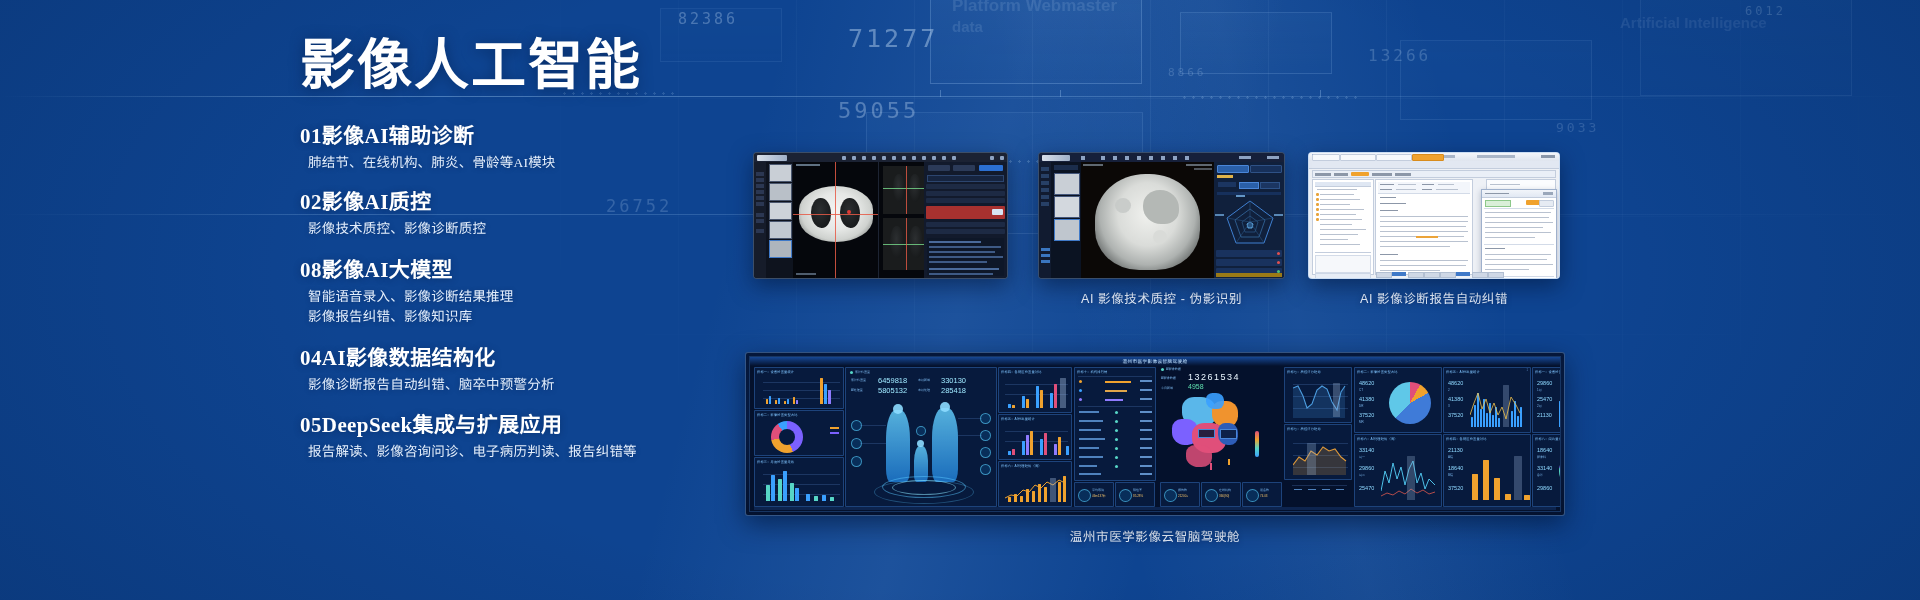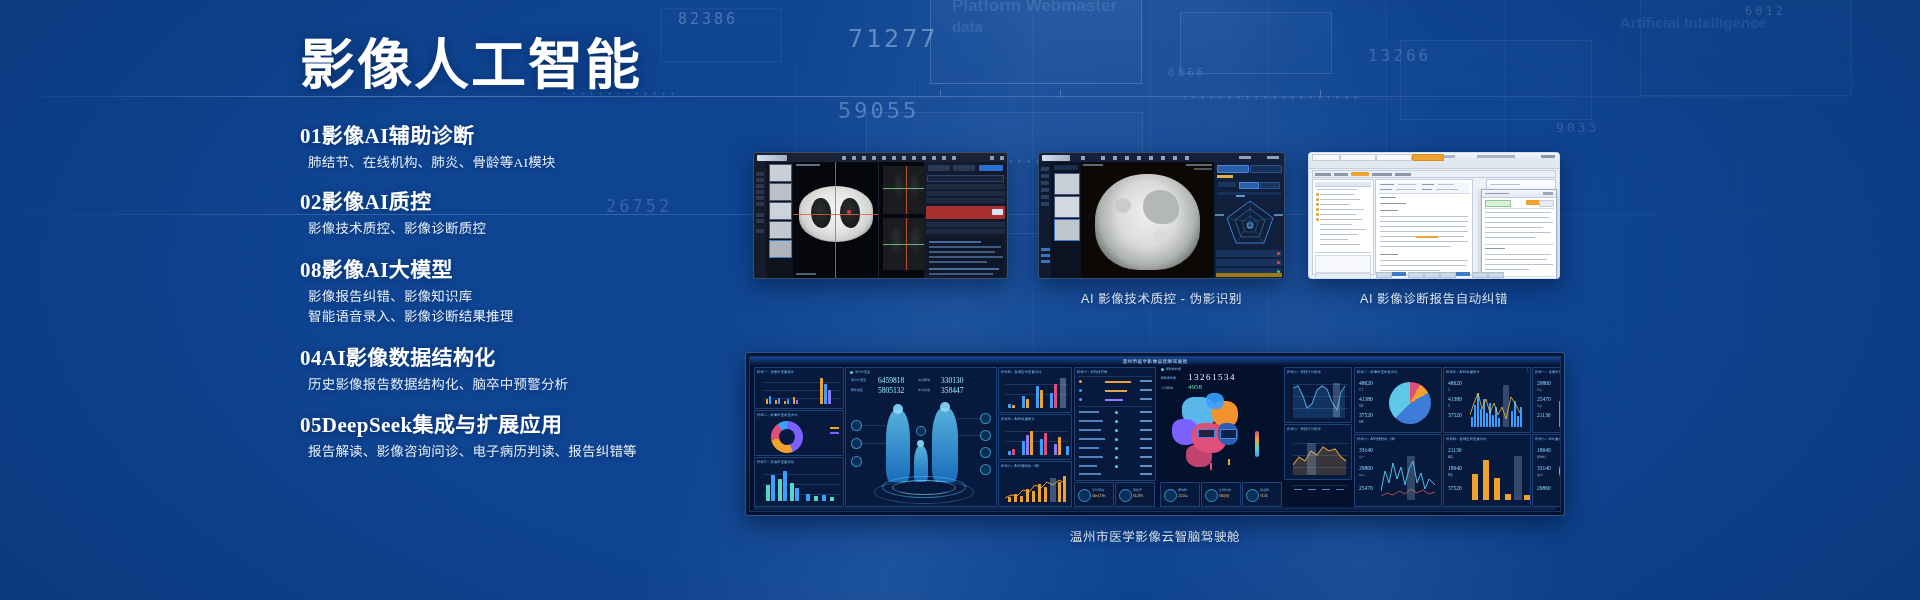--- a/index.html
+++ b/index.html
@@ -173,21 +173,21 @@
     position:absolute;background:rgba(10,32,72,.62);
     border:1px solid rgba(64,130,215,.40);border-radius:1px;
   }
   .card .ch{
     position:absolute;left:2px;top:1px;font-size:3.2px;color:#7fc4ff;white-space:nowrap;letter-spacing:.2px;
   }
   .card .chr{position:absolute;right:2px;top:1px;font-size:2.6px;color:#5f8fc8;}
   .bar{position:absolute;bottom:0;border-radius:.5px;}
   .gline{position:absolute;height:.6px;background:rgba(90,140,210,.25);}
   .bigstat{
-    position:absolute;font-family:Liberation Serif, serif;
+    position:absolute;font-family:Liberation Sans, sans-serif;
     color:#eaf6ff;white-space:nowrap;
   }
   .statlab{position:absolute;font-size:3px;color:#79b4ea;white-space:nowrap;}
   .donut{position:absolute;border-radius:50%;}
   .pie{position:absolute;border-radius:50%;}
   .human{
     position:absolute;background:linear-gradient(180deg,#67d2ff,#1f7fd8);
     border-radius:45% 45% 30% 30%;opacity:.82;
     filter:blur(.2px);
   }
@@ -252,29 +252,29 @@
     <div class="item i2">
       <div class="item-h"><span>02</span><span>影像AI质控</span></div>
       <p class="item-p">
           <span>影像技术质控、影像诊断质控</span>
         </p>
     </div>
 
     <div class="item i3">
       <div class="item-h"><span>08</span><span>影像AI大模型</span></div>
       <p class="item-p">
+        <span>智能语音录入、影像诊断结果推理</span>
         <span>影像报告纠错、影像知识库</span>
-        <span>智能语音录入、影像诊断结果推理</span>
       </p>
     </div>
 
     <div class="item i4">
       <div class="item-h"><span>04</span><span>AI影像数据结构化</span></div>
       <p class="item-p">
-          <span>历史影像报告数据结构化、脑卒中预警分析</span>
+          <span>影像诊断报告自动纠错、脑卒中预警分析</span>
         </p>
     </div>
 
     <div class="item i5">
       <div class="item-h"><span>05</span><span>DeepSeek集成与扩展应用</span></div>
       <p class="item-p">
           <span>报告解读、影像咨询问诊、电子病历判读、报告纠错等</span>
         </p>
     </div>
   </div>
@@ -629,21 +629,21 @@
           <div class="statlab" style="left:9px;top:2px;">累计检查量</div>
 
           <div class="statlab" style="left:5px;top:10px;">累计检查量</div>
           <div class="bigstat" style="left:32px;top:8px;font-size:7.5px;color:#9fe8ff;">6459818</div>
           <div class="statlab" style="left:72px;top:10px;">本月新增</div>
           <div class="bigstat" style="left:95px;top:8px;font-size:7.5px;color:#9fe8ff;">330130</div>
 
           <div class="statlab" style="left:5px;top:20px;">AI处理量</div>
           <div class="bigstat" style="left:32px;top:18px;font-size:7.5px;color:#9fe8ff;">5805132</div>
           <div class="statlab" style="left:72px;top:20px;">本月处理</div>
-          <div class="bigstat" style="left:95px;top:18px;font-size:7.5px;color:#9fe8ff;">358447</div>
+          <div class="bigstat" style="left:95px;top:18px;font-size:7.5px;color:#9fe8ff;">285418</div>
 
           <div class="human" style="left:40px;top:42px;width:24px;height:72px;border-radius:40% 40% 18% 18%;"></div>
           <div class="human" style="left:86px;top:40px;width:26px;height:74px;border-radius:40% 40% 18% 18%;"></div>
           <div class="human" style="left:68px;top:78px;width:14px;height:36px;border-radius:42% 42% 20% 20%;"></div>
           <div class="dot" style="left:47px;top:36px;width:10px;height:10px;background:#8ddcff;opacity:.9;"></div>
           <div class="dot" style="left:94px;top:34px;width:10px;height:10px;background:#8ddcff;opacity:.9;"></div>
           <div class="dot" style="left:71px;top:72px;width:7px;height:7px;background:#8ddcff;opacity:.9;"></div>
           <div class="ring" style="left:36px;top:108px;width:82px;height:20px;border-color:rgba(90,200,255,.50);"></div>
           <div class="ring" style="left:28px;top:112px;width:98px;height:22px;border-color:rgba(90,200,255,.30);"></div>
           <div class="ring" style="left:46px;top:112px;width:62px;height:13px;border-color:rgba(140,230,255,.55);"></div>

